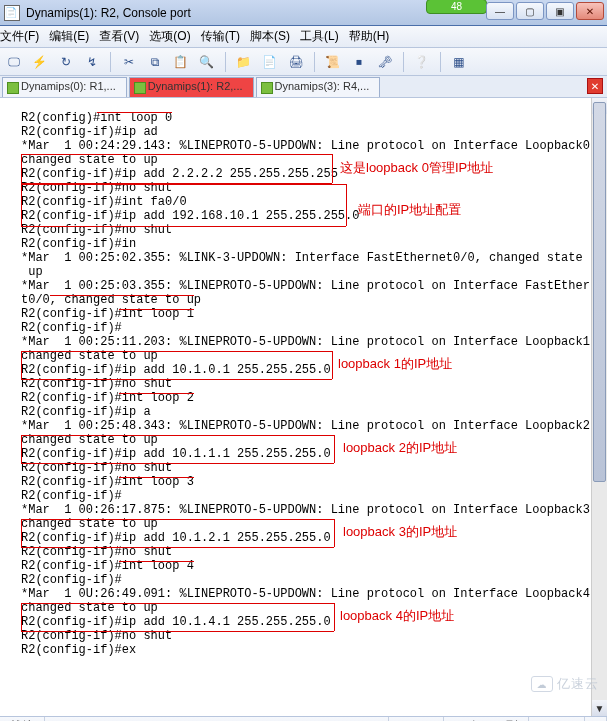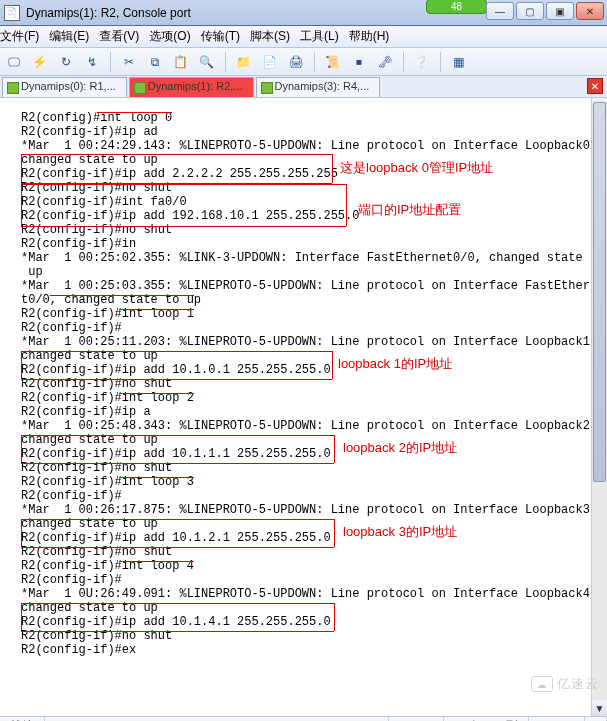--- a/index.html
+++ b/index.html
@@ -340,20 +340,21 @@
   <div class="annot-vline" style="left:316px; top:421px; height:28px;"></div>
   <div class="annot-vline" style="left:3px; top:421px; height:28px;"></div>
   <div class="annot-label" style="left:325px; top:425px;">loopback 3的IP地址</div>
 
   <div class="annot-underline" style="left:101px; top:463px; width:75px;"></div>
 
   <div class="annot-underline" style="left:3px; top:505px; width:313px;"></div>
   <div class="annot-underline" style="left:3px; top:533px; width:313px;"></div>
   <div class="annot-vline" style="left:316px; top:505px; height:28px;"></div>
   <div class="annot-vline" style="left:3px; top:505px; height:28px;"></div>
+  <div class="annot-label" style="left:322px; top:509px;">loopback 4的IP地址</div>
 
   <div class="scroll-track">
     <div class="scroll-btn up">▲</div>
     <div class="scroll-thumb"></div>
     <div class="scroll-btn down">▼</div>
   </div>
 </div>
 
 <div class="statusbar">
   <div class="cell">就绪</div>

